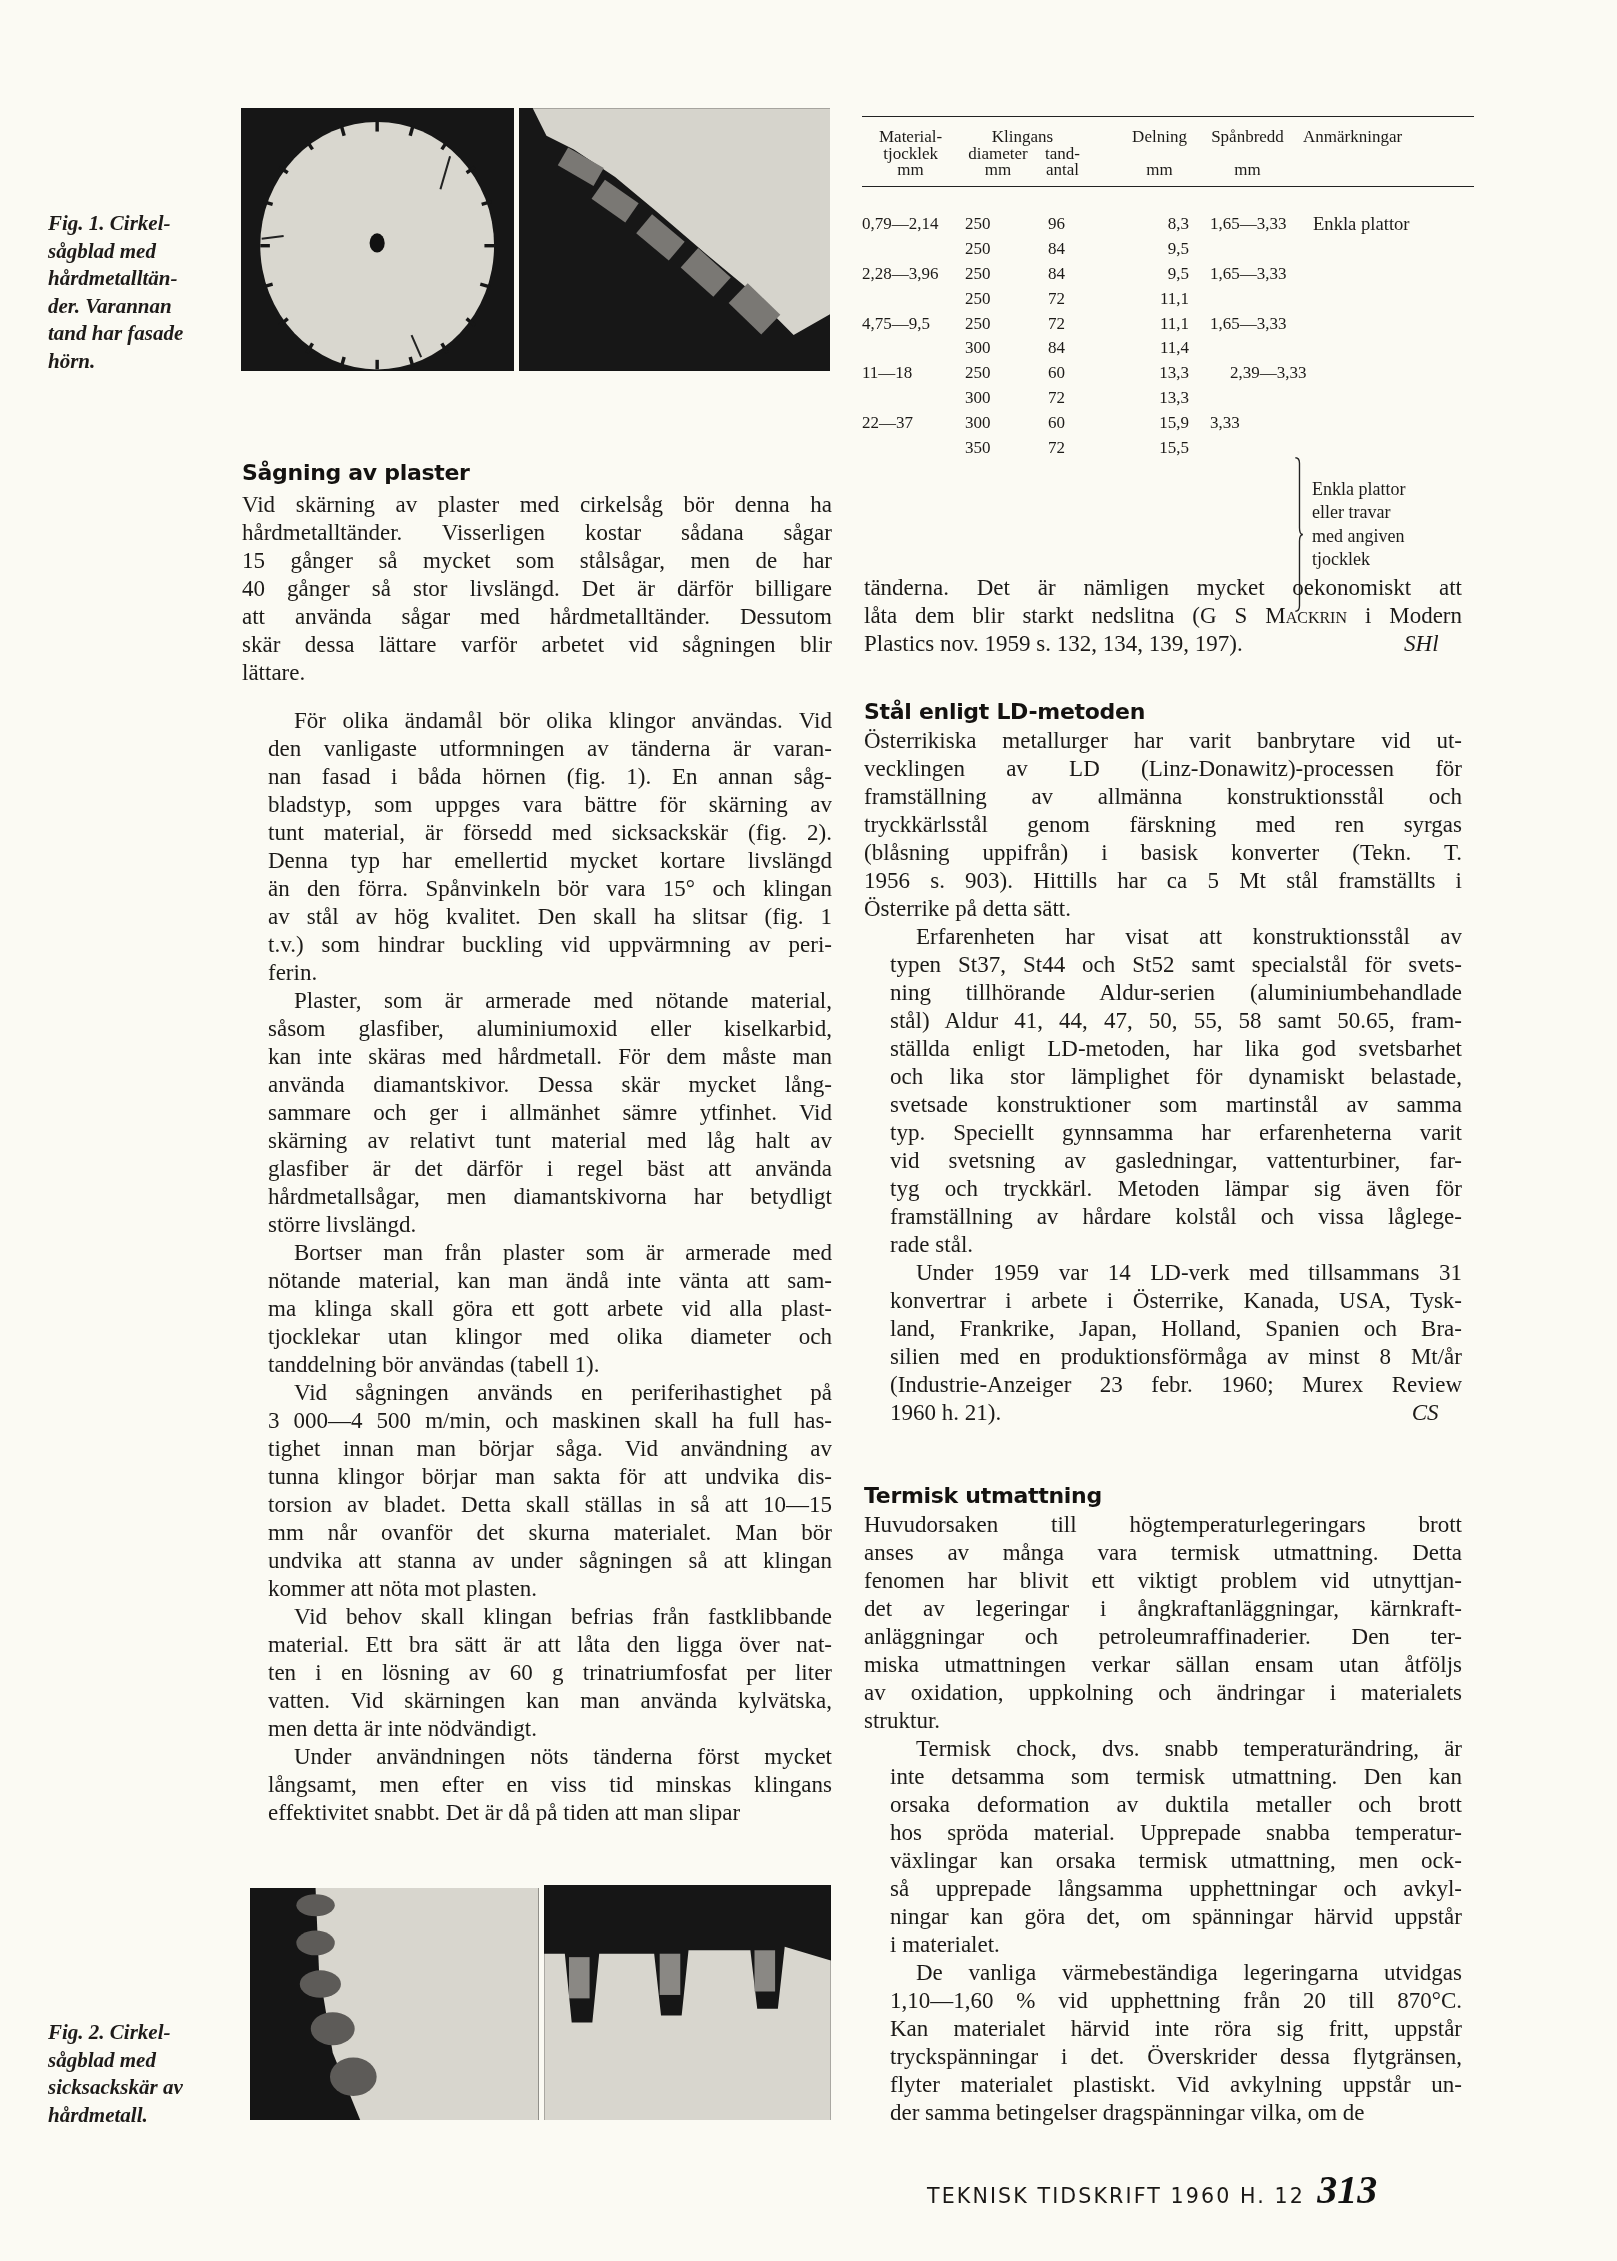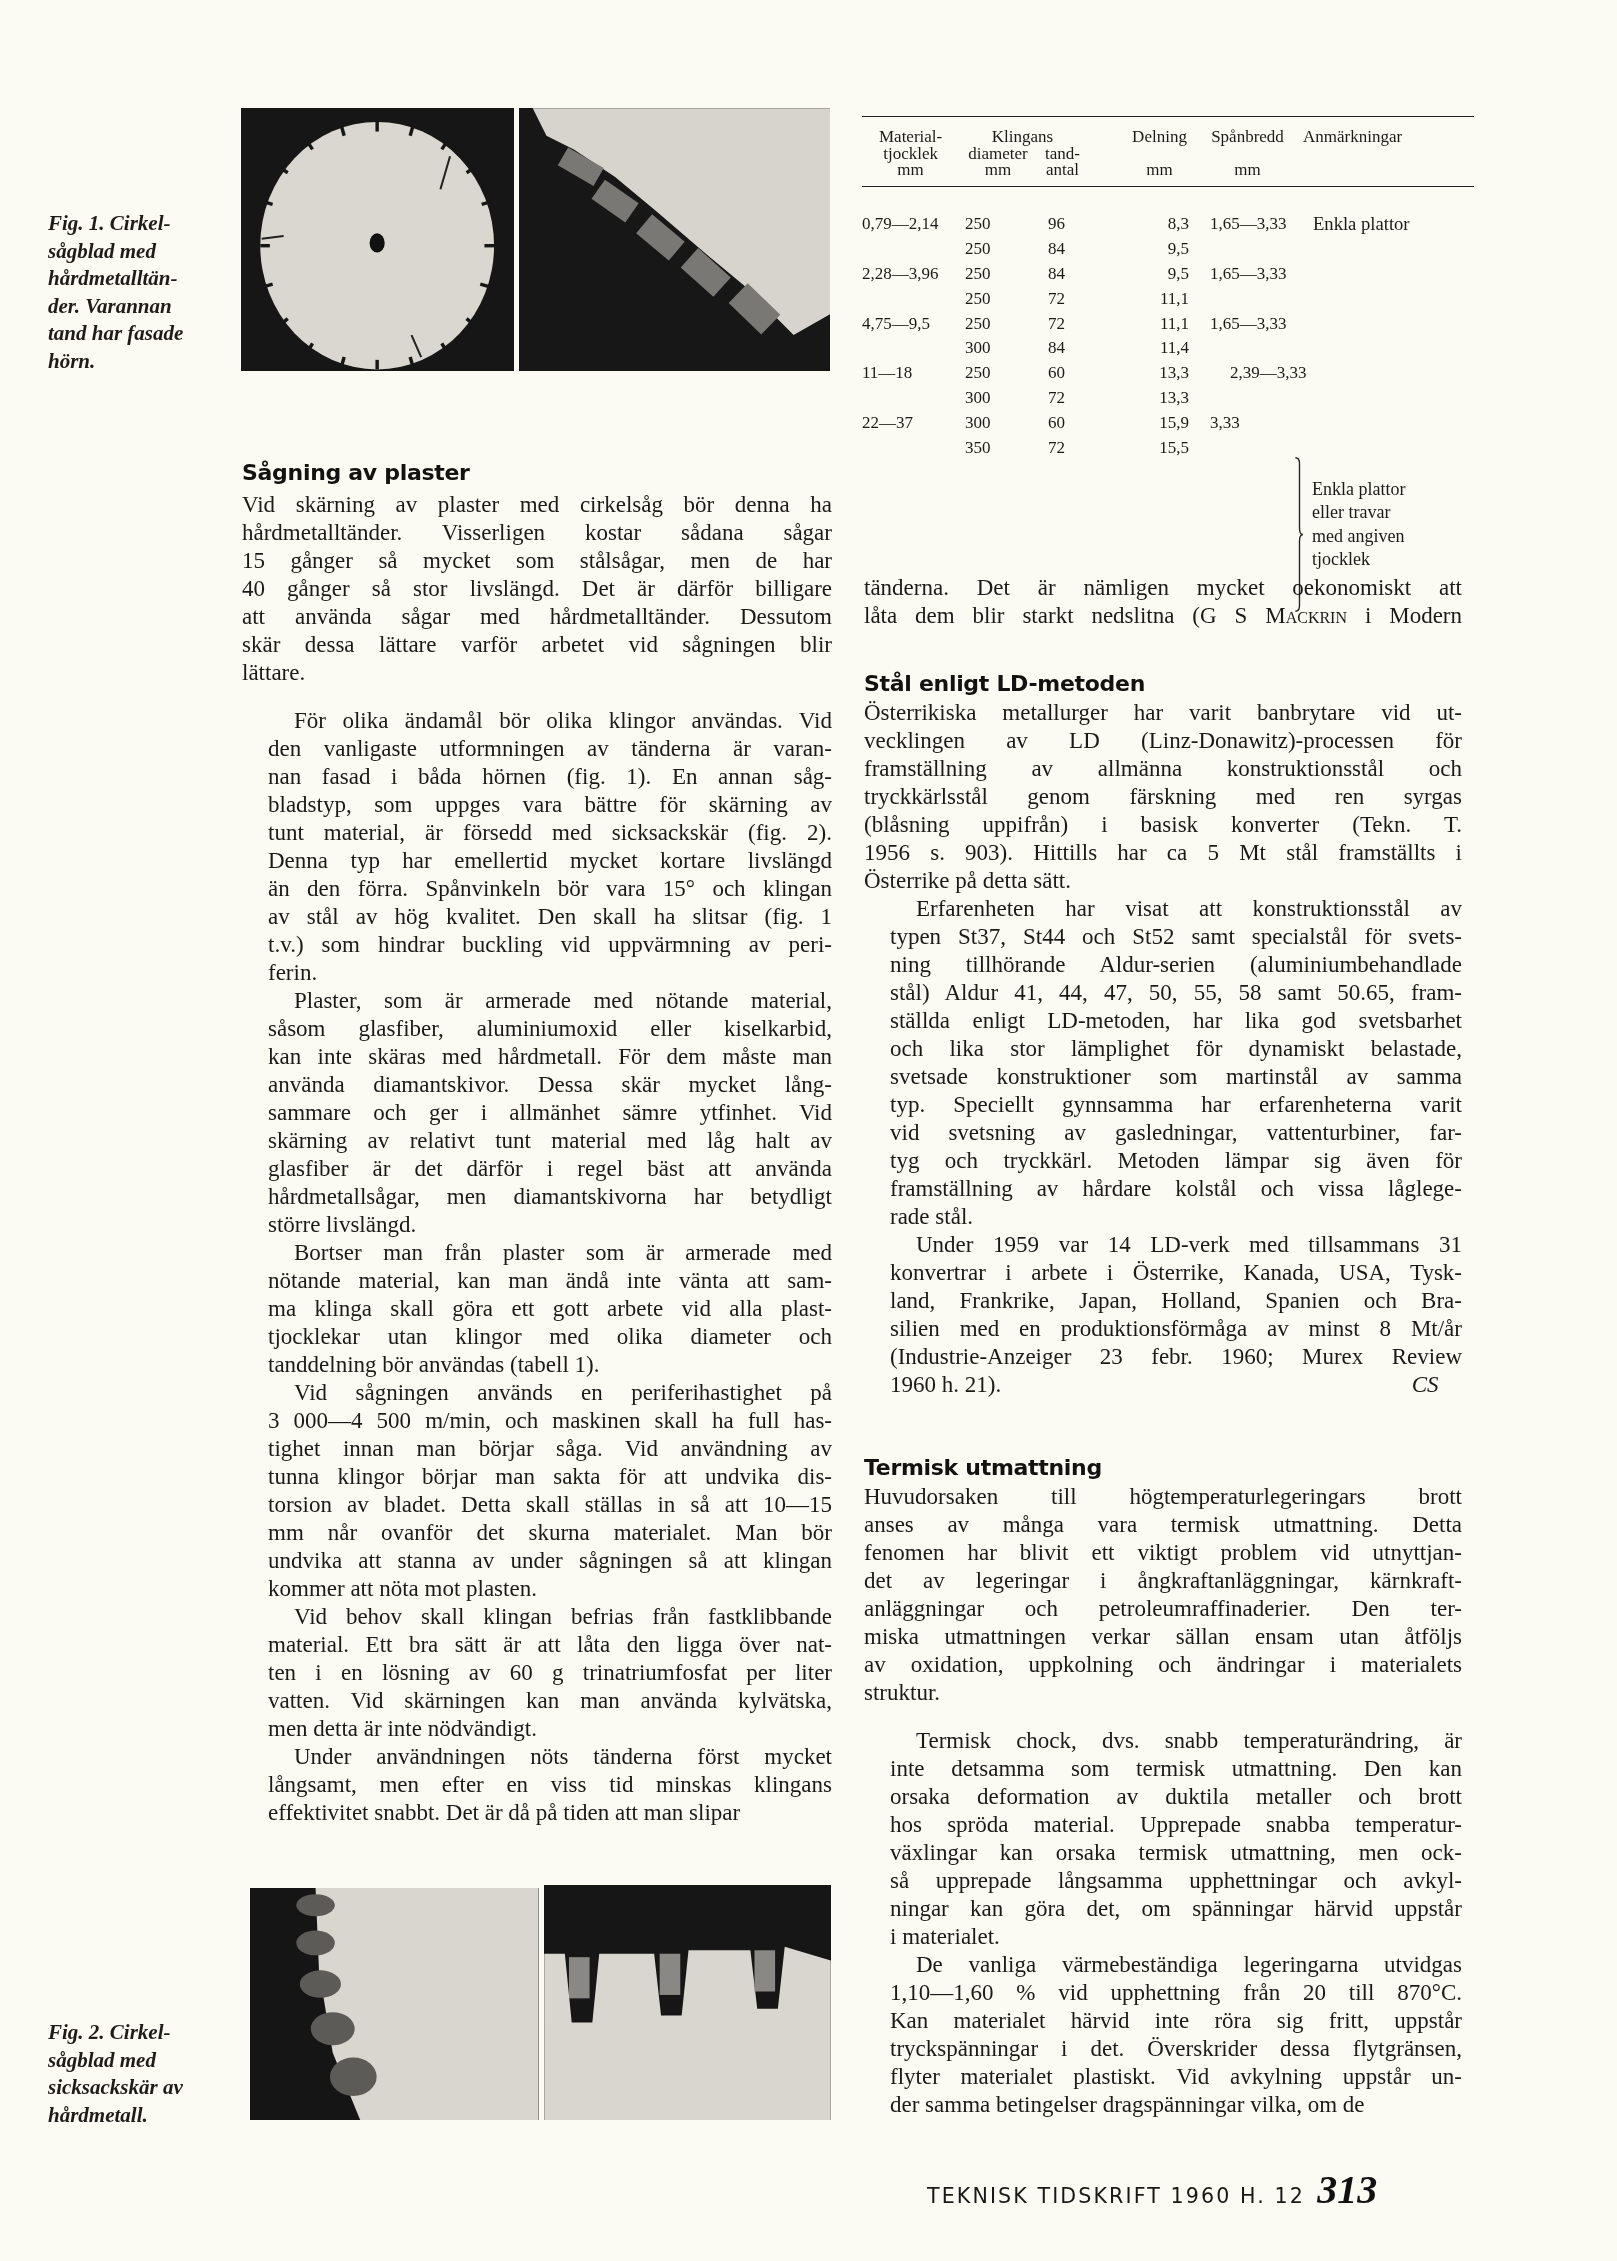--- a/index.html
+++ b/index.html
@@ -304,20 +304,21 @@
     <div>eller travar</div>
     <div>med angiven</div>
     <div>tjocklek</div>
   </div>
 </div>
 
 <div class="abs col" style="left:864px; top:574px; width:598px;">
   <div>
     <span class="line">tänderna. Det är nämligen mycket oekonomiskt att</span>
     <span class="line"><span>låta dem blir starkt nedslitna (G S </span><span class="smallcaps">Mackrin</span><span> i Modern</span></span>
+    <span class="line last"><span>Plastics nov. 1959 s. 132, 134, 139, 197).</span><span class="sig" style="margin-right:23.4px;">SHl</span></span>
   </div>
 
   <h2 class="sec" style="margin-top:39px;">Stål enligt LD-metoden</h2>
   <div id="ld-paras">
       <p class="">
         <span class="line">Österrikiska metallurger har varit banbrytare vid ut-</span>
         <span class="line">vecklingen av LD (Linz-Donawitz)-processen för</span>
         <span class="line">framställning av allmänna konstruktionsstål och</span>
         <span class="line">tryckkärlsstål genom färskning med ren syrgas</span>
         <span class="line">(blåsning uppifrån) i basisk konverter (Tekn. T.</span>
@@ -357,21 +358,21 @@
         <span class="line">Huvudorsaken till högtemperaturlegeringars brott</span>
         <span class="line">anses av många vara termisk utmattning. Detta</span>
         <span class="line">fenomen har blivit ett viktigt problem vid utnyttjan-</span>
         <span class="line">det av legeringar i ångkraftanläggningar, kärnkraft-</span>
         <span class="line">anläggningar och petroleumraffinaderier. Den ter-</span>
         <span class="line">miska utmattningen verkar sällan ensam utan åtföljs</span>
         <span class="line">av oxidation, uppkolning och ändringar i materialets</span>
         <span class="line last">struktur.</span>
       </p>
       <p class="ind">
-        <span class="line" style="padding-left: 26px; margin-top: 20px;">Termisk chock, dvs. snabb temperaturändring, är</span>
+        <span class="line" style="padding-left: 26px;">Termisk chock, dvs. snabb temperaturändring, är</span>
         <span class="line">inte detsamma som termisk utmattning. Den kan</span>
         <span class="line">orsaka deformation av duktila metaller och brott</span>
         <span class="line">hos spröda material. Upprepade snabba temperatur-</span>
         <span class="line">växlingar kan orsaka termisk utmattning, men ock-</span>
         <span class="line">så upprepade långsamma upphettningar och avkyl-</span>
         <span class="line">ningar kan göra det, om spänningar härvid uppstår</span>
         <span class="line last">i materialet.</span>
       </p>
       <p class="ind">
         <span class="line" style="padding-left: 26px;">De vanliga värmebeständiga legeringarna utvidgas</span>

